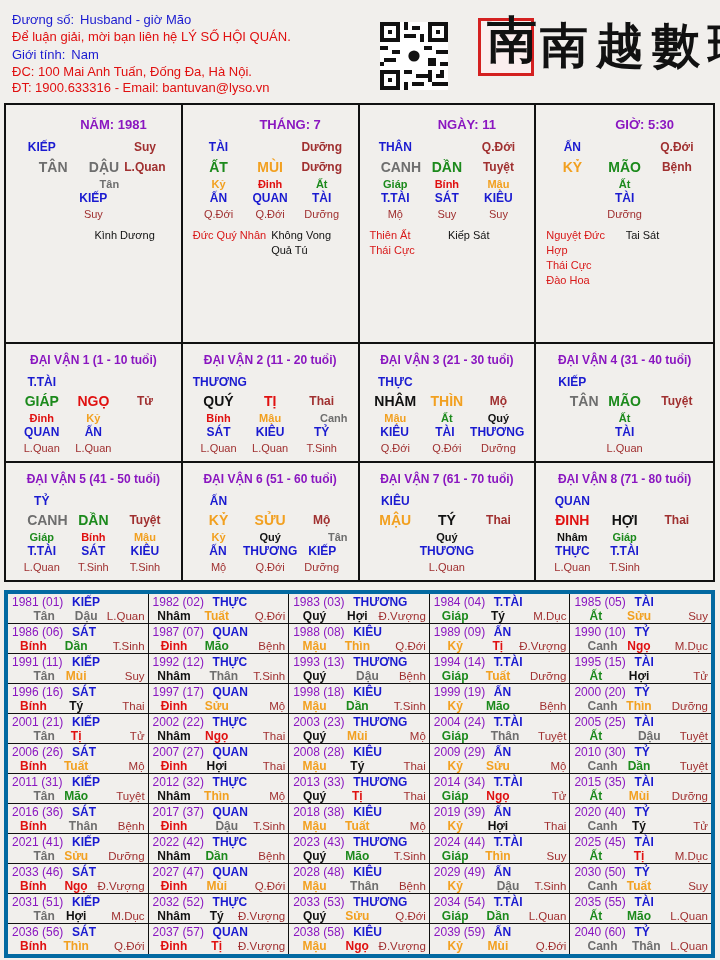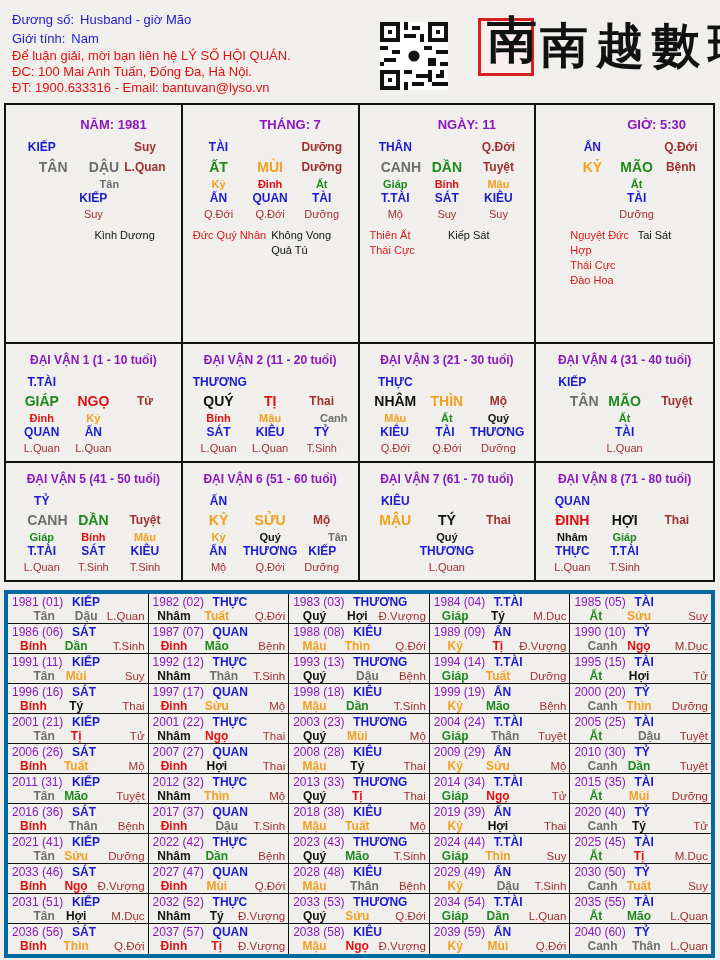--- a/index.html
+++ b/index.html
@@ -16,21 +16,21 @@
   .hline .lbl { margin-right: 6px; }
   .qr { position: absolute; left: 380px; top: 22px; width: 68px; height: 68px; background: #fff; }
   .seal { position: absolute; left: 478px; top: 18px; width: 56px; height: 58px; border: 3px solid #d42020; background: #fbeeee; }
   .seal span { position:absolute; color:#d42020; font-size:12px; }
   .seal .big { position:absolute; left:6px; top:-14px; font-size:50px; color:#111; font-family:"DejaVu Serif", serif; font-weight:bold; }
   .logo-text { position: absolute; left: 540px; top: 14px; font-size: 48px; letter-spacing: 8px; color: #111; font-family: "DejaVu Serif", serif; font-weight: bold; white-space: nowrap; }
 
   .pillars { position: absolute; left: 4px; top: 103px; width: 711px; border: 2px solid #111; }
   .grid4 { display: grid; grid-template-columns: repeat(4, 1fr); }
   .pcell { border-right: 2px solid #111; position: relative; height: 237px; }
-  .pcell:last-child { border-right: none; padding-left: 24px; }
+  .pcell:last-child { border-right: none; }
   .dcell { border-right: 2px solid #111; border-top: 2px solid #111; position: relative; height: 119px; }
   .dcell:nth-child(4n) { border-right: none; }
   .ptitle { text-align: center; font-weight: bold; color: #8a16c0; font-size: 13px; margin-top: 12px; height: 20px; margin-left: 40px; }
   .dtitle { text-align: center; font-weight: bold; color: #8a16c0; font-size: 12px; margin-top: 9px; height: 20px; white-space: nowrap; }
   .row3 { display: grid; grid-template-columns: 1fr 1fr 1fr; text-align: center; padding: 0 10px; }
   .r-god { font-size: 12px; font-weight: bold; height: 20px; line-height: 20px; }
   .r-stem { font-size: 14px; font-weight: bold; height: 20px; line-height: 20px; }
   .r-hid { font-size: 11px; font-weight: bold; height: 14px; line-height: 14px; }
   .r-hgod { font-size: 12px; font-weight: bold; height: 15px; line-height: 15px; }
   .r-life { font-size: 11px; height: 16px; line-height: 16px; color: #a03030; }
@@ -60,24 +60,24 @@
   .c-life { color: #a03030; }
 </style>
 </head>
 <body>
 
 <div class="header">
   <div class="hinfo">
     <div class="hline">
       <span class="lbl">Đương số:</span><span>Husband - giờ Mão</span>
     </div>
+    <div class="hline red">Để luận giải, mời bạn liên hệ LÝ SỐ HỘI QUÁN.</div>
     <div class="hline">
       <span class="lbl">Giới tính:</span><span>Nam</span>
     </div>
-    <div class="hline red">Để luận giải, mời bạn liên hệ LÝ SỐ HỘI QUÁN.</div>
     <div class="hline red">ĐC: 100 Mai Anh Tuấn, Đống Đa, Hà Nội.</div>
     <div class="hline red">ĐT: 1900.633316 - Email: bantuvan@lyso.vn</div>
   </div>
   <div class="qr">
     <svg width="68" height="68" viewBox="0 0 17 17">
       <rect x="0" y="0" width="17" height="17" fill="#fff"></rect>
       <g fill="#111">
         <rect x="0" y="0" width="5" height="5"></rect>
           <rect x="1" y="1" width="3" height="3" fill="#fff"></rect>
           <rect x="2" y="2" width="1" height="1"></rect>
@@ -722,21 +722,21 @@
           <span class="yg">KIẾP</span>
         </div>
         <div class="yb">
           <span class="s c-Kim">Tân</span>
           <span class="b c-Hoa">Tị</span>
           <span class="l">Tử</span>
         </div>
       </div>
       <div class="ycell">
         <div class="yt">
-          <span class="yr">2001 (22)</span>
+          <span class="yr">2002 (22)</span>
           <span class="yg">THỰC</span>
         </div>
         <div class="yb">
           <span class="s c-Thuy">Nhâm</span>
           <span class="b c-Hoa">Ngọ</span>
           <span class="l">Thai</span>
         </div>
       </div>
       <div class="ycell">
         <div class="yt">

